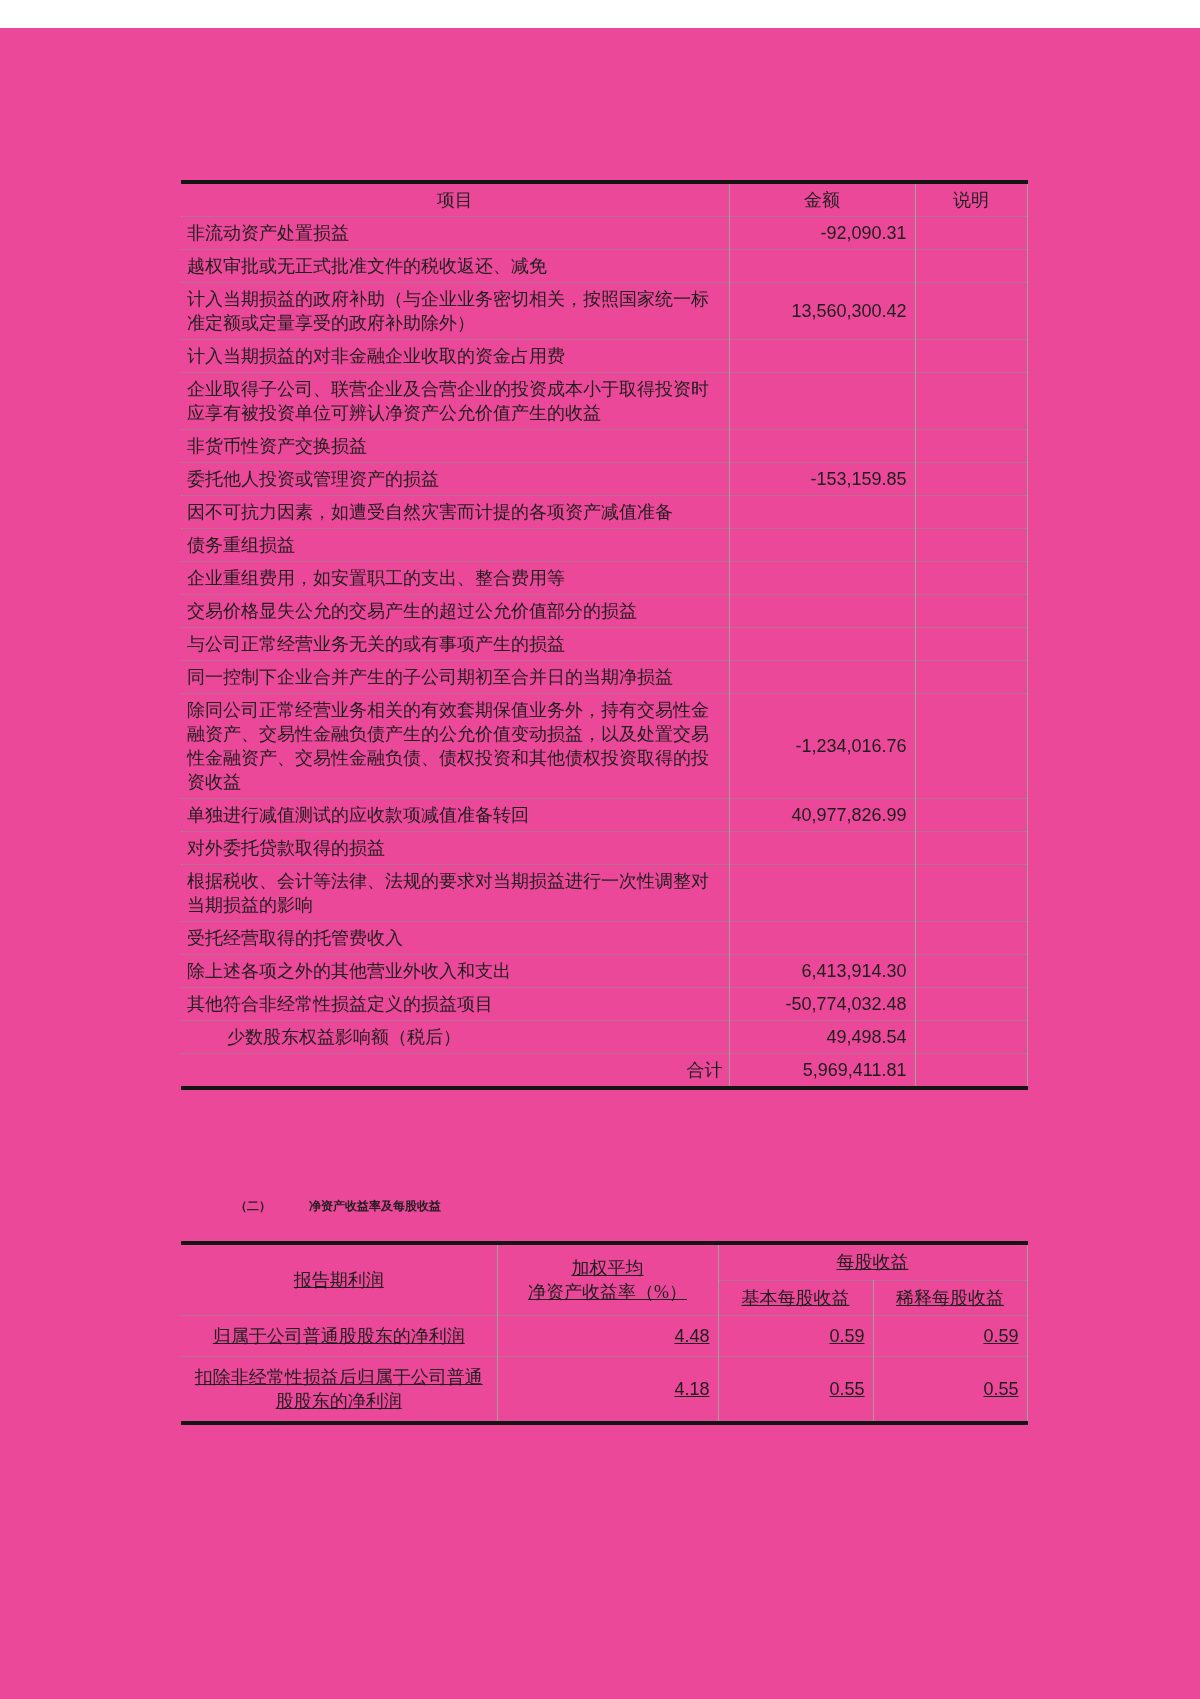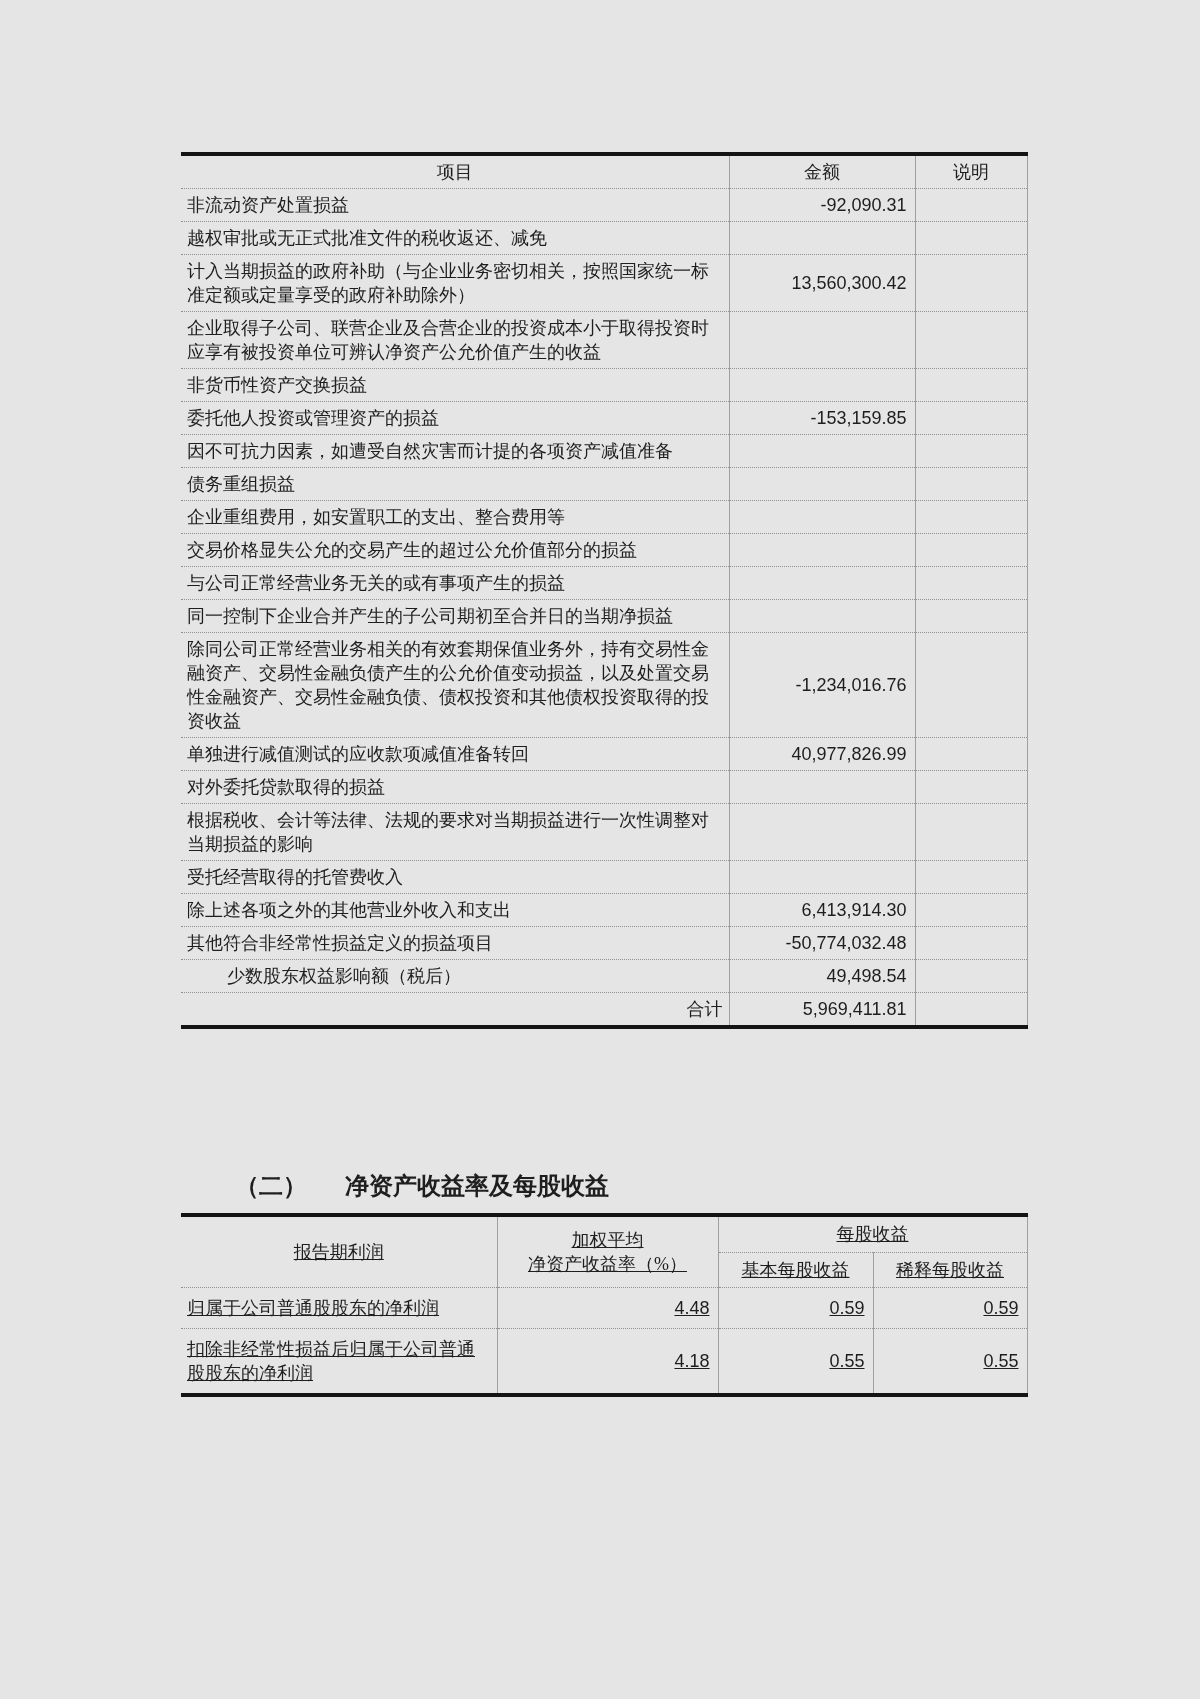--- a/index.html
+++ b/index.html
@@ -6,21 +6,22 @@
   html, body { background: #ffffff; }
   body {
     width: 1200px; height: 1699px;
     position: relative;
     font-family: "Liberation Serif", serif;
     color: #1e1e1e;
     -webkit-font-smoothing: antialiased;
   }
   .page {
     position: absolute; inset: 0;
-    background: #e5e5e5;
+    background: #ec4899;
+    margin-top: 28px;
   }
 
   
   table {
     border-collapse: collapse;
     table-layout: fixed;
     font-size: 18px;
     line-height: 24px;
     border-top: 4px solid #141414;
     border-bottom: 4px solid #141414;
@@ -49,21 +50,21 @@
 
   .num {
     font-family: "Liberation Sans", sans-serif;
     text-align: right;
     padding-right: 8px !important;
   }
 
   
   .sec-heading {
     position: absolute; left: 235px; top: 1170px;
-    font-size: 24px; font-weight: bold;
+    font-size: 12px; font-weight: bold;
     white-space: nowrap;
     font-family: Liberation Serif, serif;
   }
   .sec-heading .sec-num { margin-right: 38px; }
 
   
   .t2 { position: absolute; left: 181px; top: 1213px; width: 846px; text-decoration: underline; }
   .t2 col.c1 { width: 316px; }
   .t2 col.c2 { width: 221px; }
   .t2 col.c3 { width: 155px; }
@@ -75,21 +76,21 @@
   }
   .t2 th.vr, .t2 td.vr { border-right: 1px solid #a0a0a0; }
   .t2 thead th { border-bottom: 1px dotted #8f8f8f; }
   .t2 th.eps-group { height: 37px; }
   .t2 th.eps-sub { height: 35px; }
   .t2 td {
     padding: 8px 6px;
     border-bottom: 1px dotted #8f8f8f;
     vertical-align: middle;
   }
-  .t2 td.c-label { text-align: left; }
+  .t2 td.c-label { text-align: center; }
 </style>
 </head>
 <body>
 
 <div class="page">
 
   <table class="t1">
     <colgroup>
         <col class="c1">
         <col class="c2">
@@ -109,20 +110,25 @@
           <td class="c-note vr"></td>
         </tr>
         <tr>
           <td class="c-item vr">越权审批或无正式批准文件的税收返还、减免</td>
           <td class="num vr"></td>
           <td class="c-note vr"></td>
         </tr>
         <tr>
           <td class="c-item vr">计入当期损益的政府补助（与企业业务密切相关，按照国家统一标准定额或定量享受的政府补助除外）</td>
           <td class="num vr">13,560,300.42</td>
+          <td class="c-note vr"></td>
+        </tr>
+        <tr>
+          <td class="c-item vr">计入当期损益的对非金融企业收取的资金占用费</td>
+          <td class="num vr"></td>
           <td class="c-note vr"></td>
         </tr>
         <tr>
           <td class="c-item vr">企业取得子公司、联营企业及合营企业的投资成本小于取得投资时应享有被投资单位可辨认净资产公允价值产生的收益</td>
           <td class="num vr"></td>
           <td class="c-note vr"></td>
         </tr>
         <tr>
           <td class="c-item vr">非货币性资产交换损益</td>
           <td class="num vr"></td>

